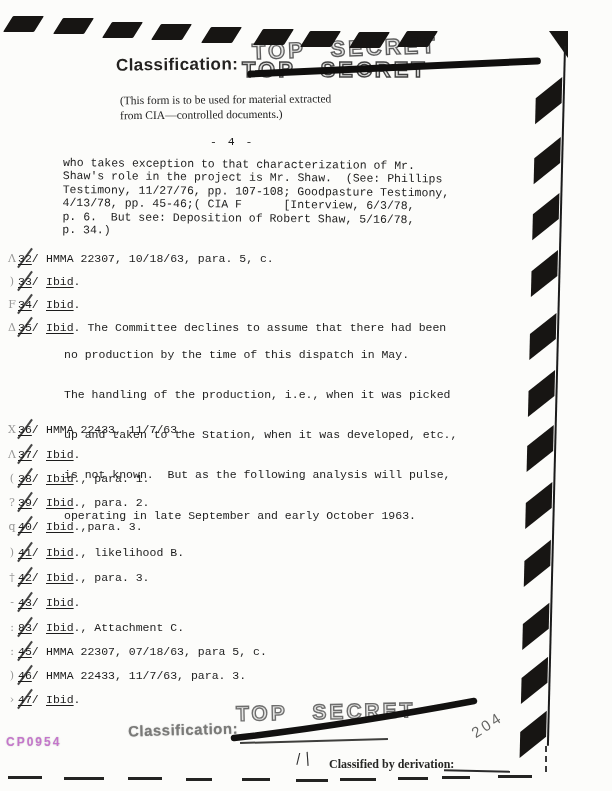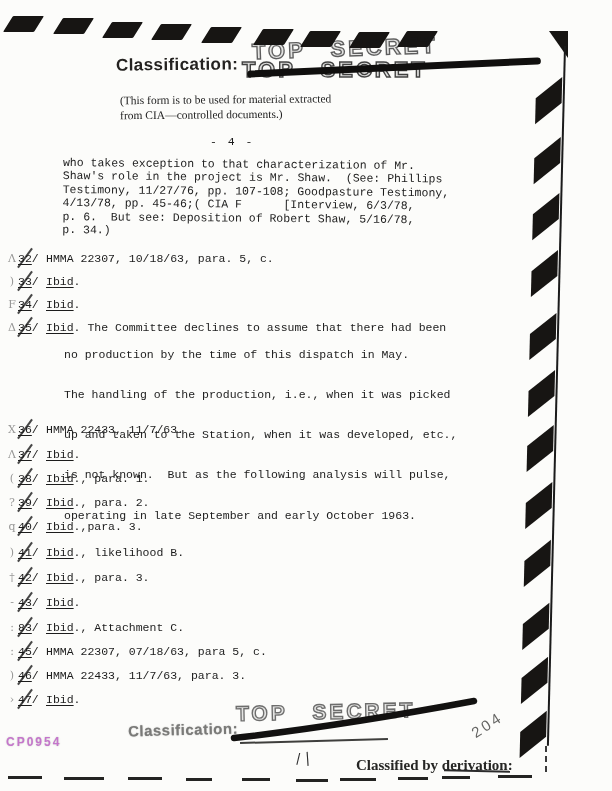--- a/index.html
+++ b/index.html
@@ -84,22 +84,22 @@
     position:absolute;left:470px;top:716px;font-family:"Liberation Sans",sans-serif;
     font-size:15px;letter-spacing:3px;color:#4c4c4a;transform:rotate(-33deg);opacity:.85;
   }
   .corner-mark{
     position:absolute;left:6px;top:735px;font-family:"Liberation Sans",sans-serif;
     font-weight:700;font-size:12px;letter-spacing:2px;color:#a21caf;opacity:.6;
     text-shadow:0 0 1.5px #9a9a96;
   }
   .derivation-mark{position:absolute;left:296px;top:750px;font-family:"DejaVu Serif",serif;font-size:14px;color:#2b2b2b;transform:rotate(-4deg);}
   .derivation-label{
-    position:absolute;left:356px;top:757px;font-family:"Liberation Serif","DejaVu Serif",serif;
-    font-weight:700;font-size:15px;color:#262624;
+    position:absolute;left:329px;top:757px;font-family:"Liberation Serif","DejaVu Serif",serif;
+    font-weight:700;font-size:12px;color:#262624;
   }
   .derivation-line{position:absolute;left:444px;top:770px;width:66px;height:1.5px;background:#2b2b2b;transform:rotate(1.2deg);}
   .bottom-dash{position:absolute;height:2.5px;background:#242422;}
 </style>
 </head>
 <body>
 
 <div class="page">
 
   <div>

